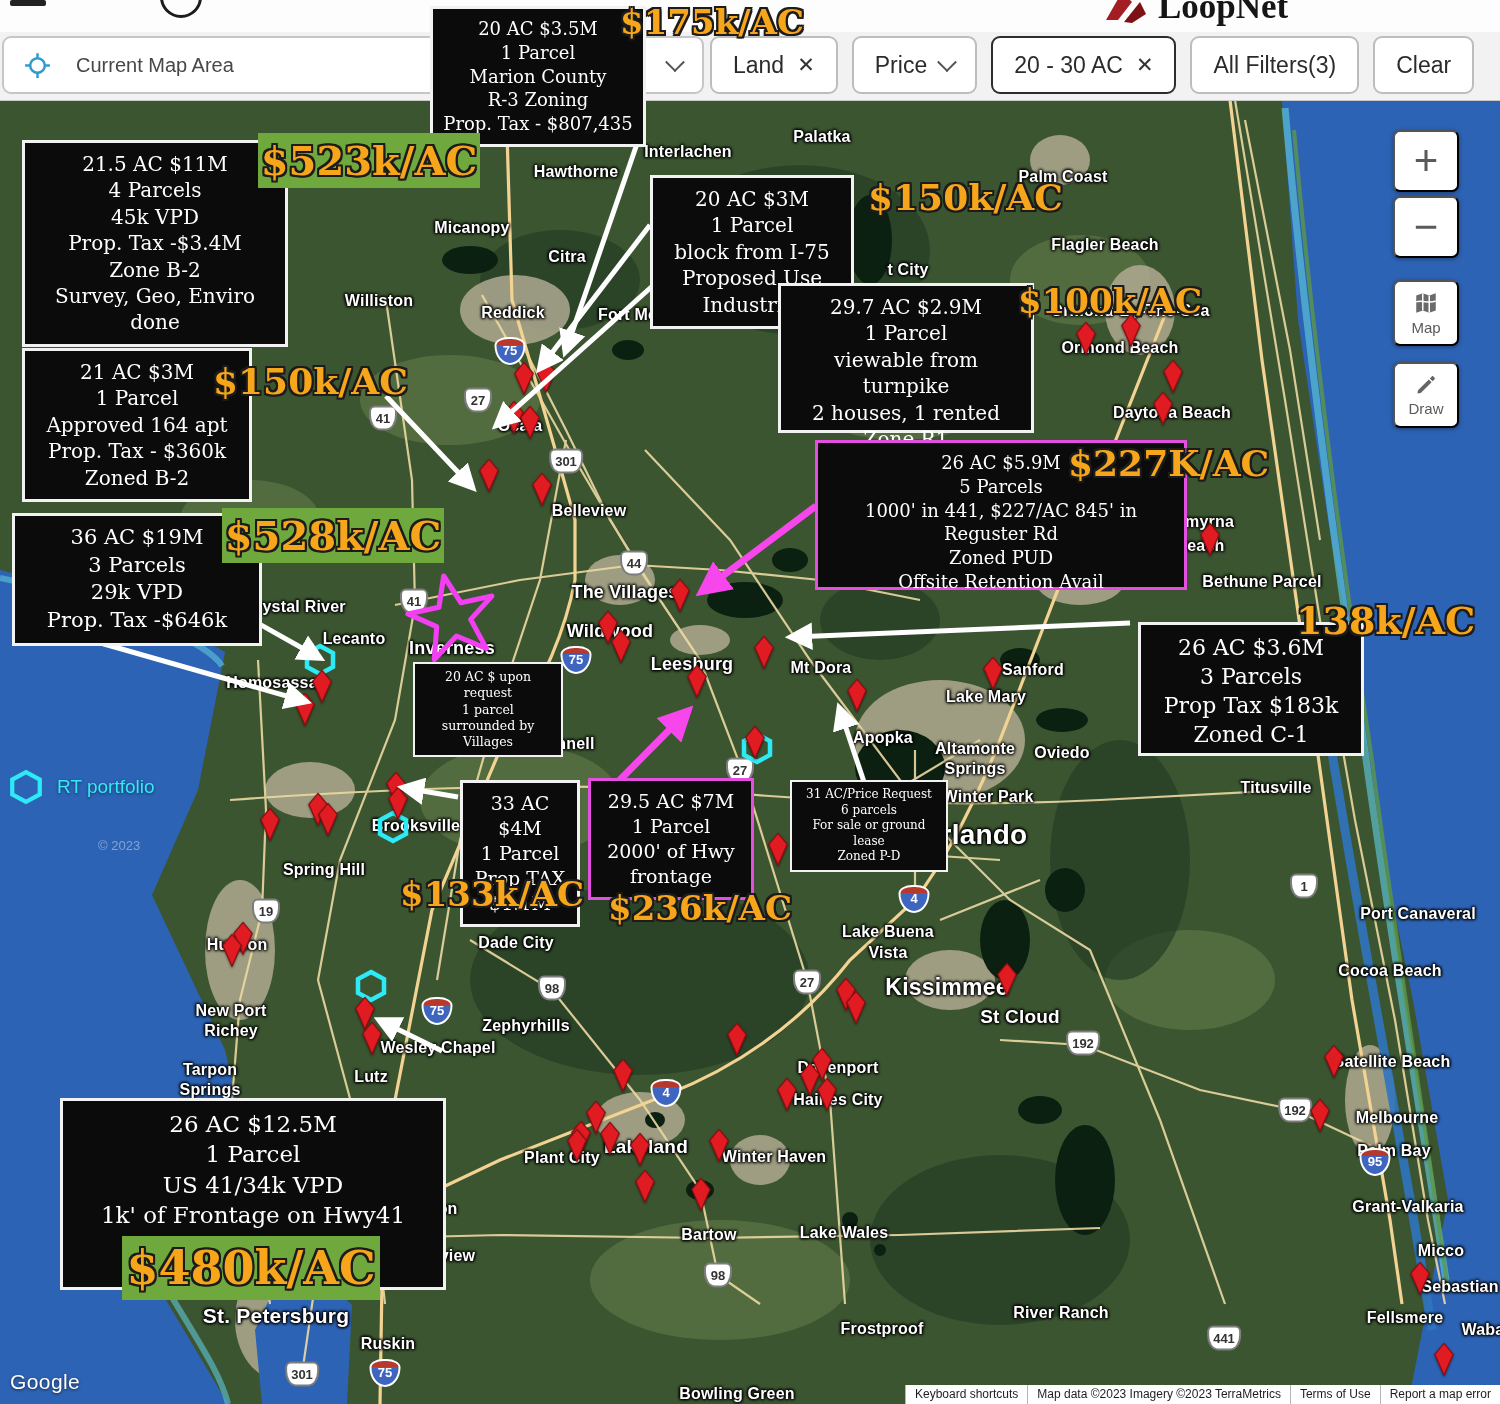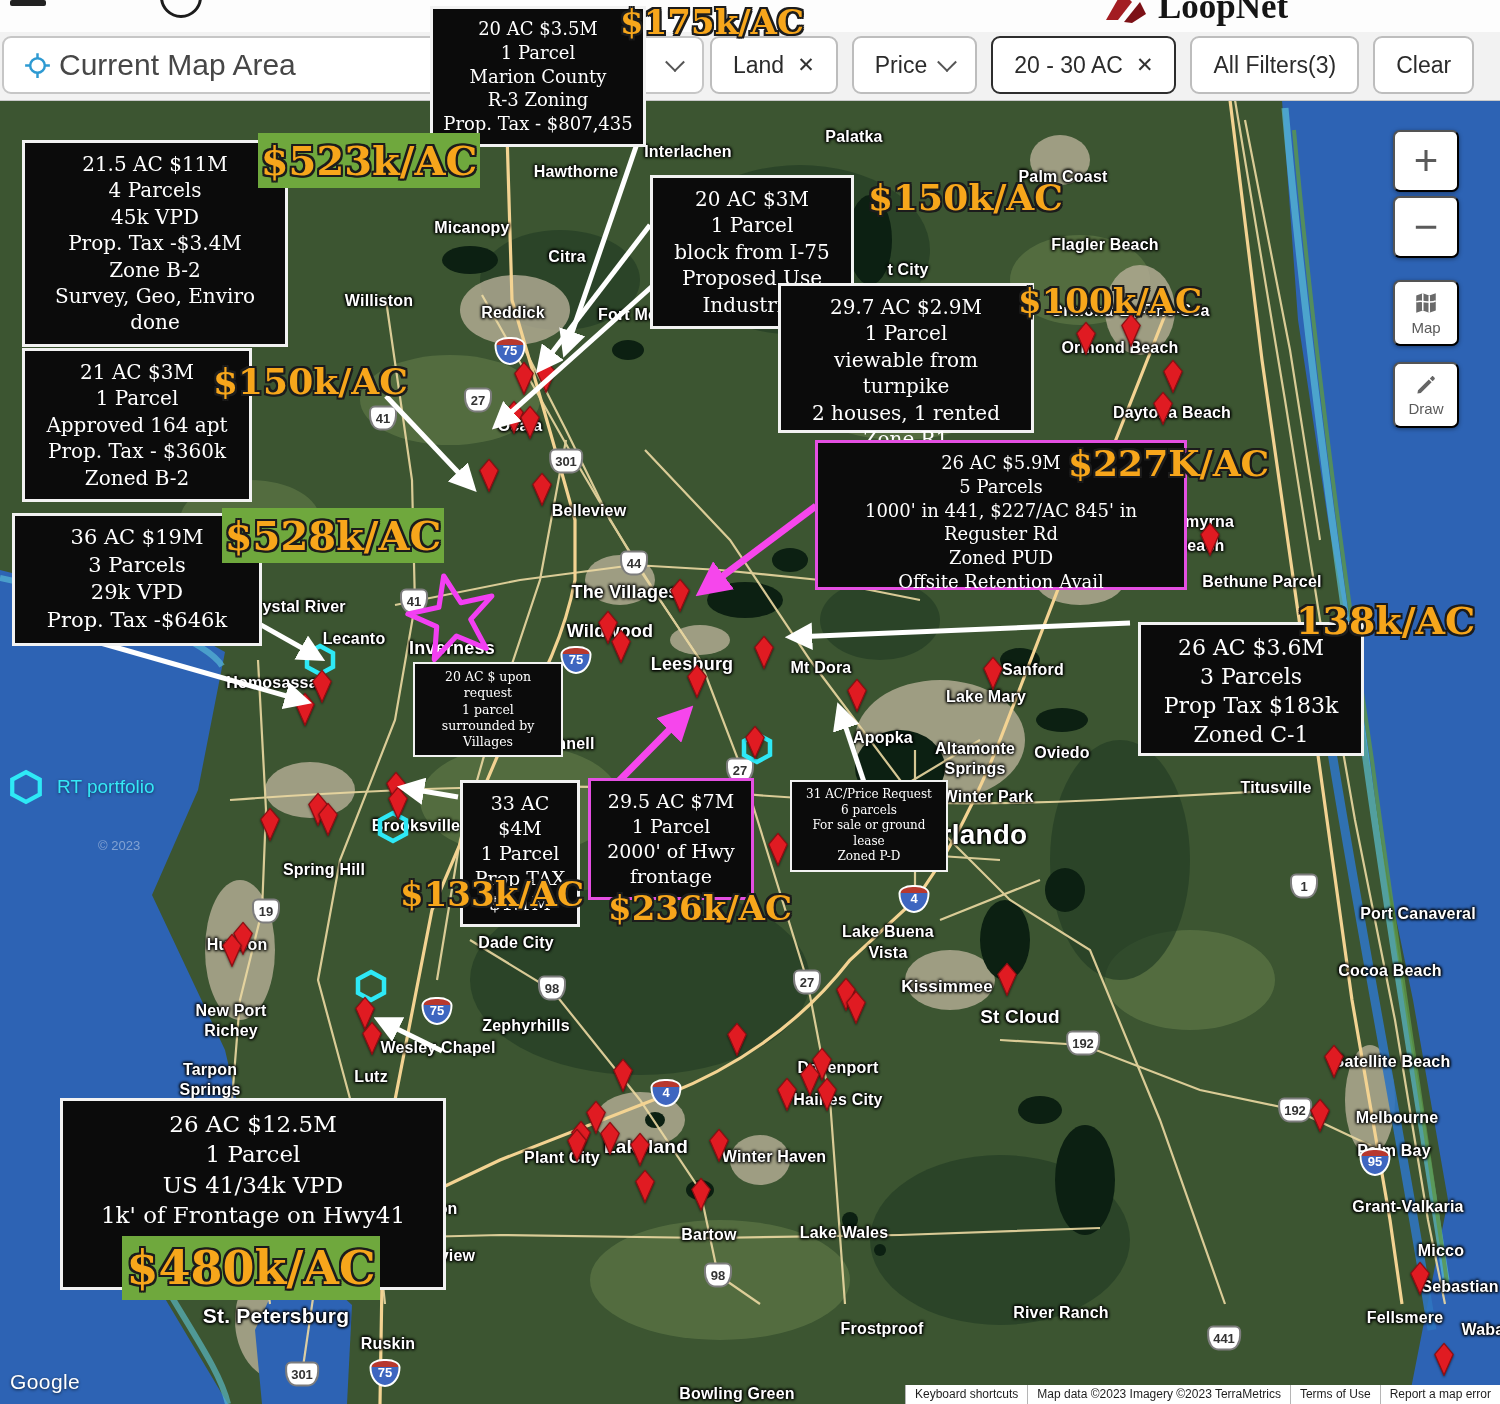--- a/index.html
+++ b/index.html
@@ -12,21 +12,21 @@
 
   
   header{position:absolute;left:0;top:0;width:1500px;height:100px;background:#fff;z-index:4;border-bottom:1px solid #c9c9c9}
   .topstrip{position:absolute;left:0;top:0;width:1500px;height:32px;background:#fdfdfd;overflow:hidden}
   .hamb{position:absolute;left:10px;top:0;width:36px;height:6px;background:#222;border-radius:2px}
   .circfrag{position:absolute;left:160px;top:-24px;width:36px;height:36px;border:3.5px solid #1c1c1c;border-radius:50%}
   .logo{position:absolute;left:1102px;top:-16px;height:46px;display:flex;align-items:center;gap:10px}
   .logo-text{font-family:"Liberation Serif",serif;font-weight:700;font-size:35px;color:#151515}
   .searchrow{position:absolute;left:0;top:32px;width:1500px;height:68px;background:#f2f2f2}
   .search{position:absolute;left:2px;top:4px;width:702px;height:58px;background:#fff;border:2px solid #c6c6c6;border-radius:9px;
-          display:flex;align-items:center;gap:8px;padding:0 20px;font-size:30px;color:#474747;box-sizing:border-box;cursor:text}
+          display:flex;align-items:center;gap:25px;padding:0 20px;font-size:20px;color:#474747;box-sizing:border-box;cursor:text}
   .chev{width:12px;height:12px;border-right:2.5px solid #555;border-bottom:2.5px solid #555;transform:rotate(45deg) translate(-2px,-2px);display:inline-block}
   .search .chev{margin-left:auto}
   #chips{position:absolute;left:710px;top:4px;height:58px;display:flex;gap:14px}
   .chip{height:58px;background:#fff;border:2px solid #bdbdbd;border-radius:9px;font-family:"Liberation Sans",sans-serif;
         font-size:23px;color:#2b2b2b;display:flex;align-items:center;gap:13px;padding:0 21px;box-sizing:border-box;cursor:pointer;white-space:nowrap}
   .chip.active{border-color:#2d2d2d}
   .chip .x{font-size:21px;color:#333}
 
   
   .ctrl{position:absolute;left:1393px;width:66px;background:#fff;border-radius:7px;box-shadow:0 1px 4px rgba(0,0,0,.4);
@@ -151,21 +151,21 @@
     </g>
     <g stroke="#f3d392" stroke-width="3.2" fill="none">
       <path d="M506,0 L512,200 Q550,330 575,420 L575,480 Q560,560 500,650 L432,810 L395,1000 L383,1120 L380,1304"></path>
       <path d="M300,1155 L500,1060 L666,995 Q780,950 850,860 L915,800 Q960,740 1000,640 L1100,380 L1165,215"></path>
       <path d="M1230,0 L1262,260 L1302,540 L1352,900 L1390,1120 L1402,1204"></path>
     </g>
   </svg>
 </div>
 
 <div id="overlay">
-    <div class="city" style="left: 854px; top: 137px;">Palatka</div>
+    <div class="city" style="left: 822px; top: 137px;">Palatka</div>
     <div class="city" style="left: 688px; top: 152px;">Interlachen</div>
     <div class="city" style="left: 576px; top: 172px;">Hawthorne</div>
     <div class="city" style="left: 1063px; top: 177px;">Palm Coast</div>
     <div class="city" style="left: 472px; top: 228px;">Micanopy</div>
     <div class="city" style="left: 1105px; top: 245px;">Flagler Beach</div>
     <div class="city" style="left: 567px; top: 257px;">Citra</div>
     <div class="city" style="left: 908px; top: 270px;">t City</div>
     <div class="city" style="left: 379px; top: 301px;">Williston</div>
     <div class="city" style="left: 513px; top: 313px;">Reddick</div>
     <div class="city" style="left: 643px; top: 315px;">Fort McCoy</div>
@@ -196,21 +196,21 @@
     <div class="city" style="left: 988px; top: 797px;">Winter Park</div>
     <div class="city" style="left: 973px; top: 835px; font-size: 28px; font-weight: 800;">Orlando</div>
     <div class="city" style="left: 416px; top: 826px;">Brooksville</div>
     <div class="city" style="left: 324px; top: 870px;">Spring Hill</div>
     <div class="city" style="left: 1389px; top: 914px; margin-left: 29px;">Port Canaveral</div>
     <div class="city" style="left: 888px; top: 932px;">Lake Buena</div>
     <div class="city" style="left: 888px; top: 953px;">Vista</div>
     <div class="city" style="left: 516px; top: 943px;">Dade City</div>
     <div class="city" style="left: 237px; top: 945px;">Hudson</div>
     <div class="city" style="left: 1390px; top: 971px;">Cocoa Beach</div>
-    <div class="city" style="left: 947px; top: 987px; font-size: 17px;">Kissimmee</div>
+    <div class="city" style="left: 947px; top: 987px; font-size: 23px;">Kissimmee</div>
     <div class="city" style="left: 231px; top: 1011px;">New Port</div>
     <div class="city" style="left: 231px; top: 1031px;">Richey</div>
     <div class="city" style="left: 1020px; top: 1017px; font-size: 19px;">St Cloud</div>
     <div class="city" style="left: 526px; top: 1026px;">Zephyrhills</div>
     <div class="city" style="left: 438px; top: 1048px;">Wesley Chapel</div>
     <div class="city" style="left: 1392px; top: 1062px;">Satellite Beach</div>
     <div class="city" style="left: 838px; top: 1068px;">Davenport</div>
     <div class="city" style="left: 210px; top: 1070px;">Tarpon</div>
     <div class="city" style="left: 210px; top: 1090px;">Springs</div>
     <div class="city" style="left: 371px; top: 1077px;">Lutz</div>

